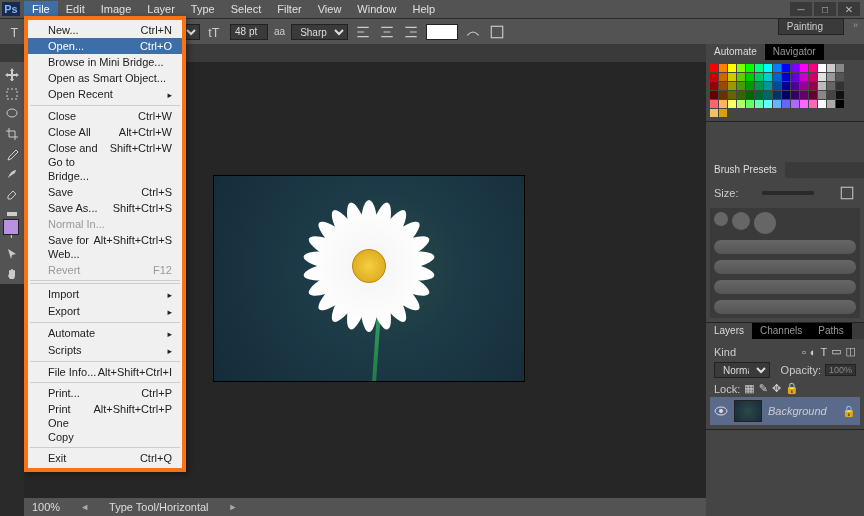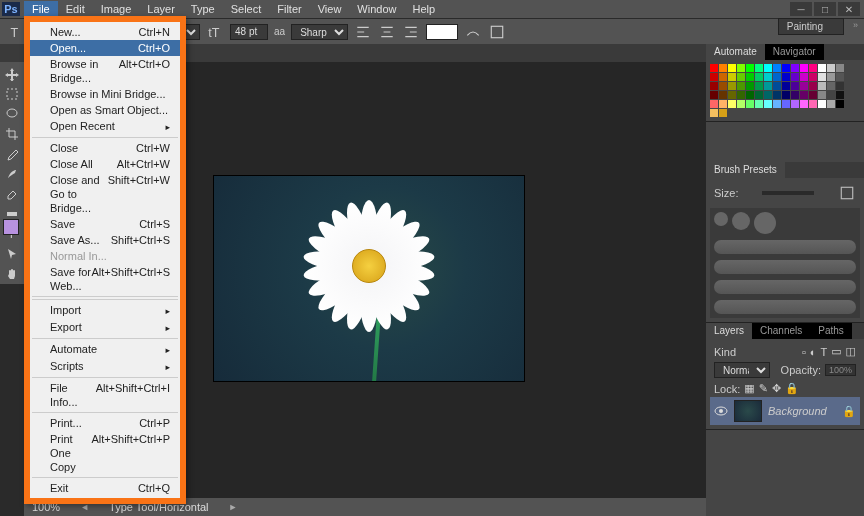--- a/index.html
+++ b/index.html
@@ -25,21 +25,21 @@
 
 .doctab-row { height: 18px; background: #3a3a3a; display: flex; align-items: center; padding-left: 26px; }
 .doctab { padding: 2px 10px; background: #2a2a2a; color: #bbb; font-size: 10px; border-top: 1px solid #555; }
 
 
 .tools { position: absolute; left: 0; top: 62px; width: 24px; background: #535353; padding-top: 2px; }
 .tool { width: 22px; height: 20px; display: flex; align-items: center; justify-content: center; margin: 0 auto; color: #ddd; }
 .tool svg { width: 14px; height: 14px; }
 
 
-.dropdown { position: absolute; left: 24px; top: 16px; width: 162px; background: #f0f0f0; border: 6px solid #f97316; box-shadow: 2px 2px 6px rgba(0,0,0,0.4); padding: 2px 0; z-index: 100; }
+.dropdown { position: absolute; left: 24px; top: 16px; width: 162px; background: #f0f0f0; border: 4px solid #f97316; box-shadow: 2px 2px 6px rgba(0,0,0,0.4); padding: 2px 0; z-index: 100; }
 .menu-item { display: flex; justify-content: space-between; padding: 1px 10px 1px 20px; color: #222; font-size: 11px; line-height: 14px; }
 .menu-item.highlighted { background: #3d6ea5; color: #fff; }
 .menu-item.disabled { color: #999; }
 .menu-sep { height: 1px; background: #ccc; margin: 2px 2px; }
 .submenu-arrow::after { content: "▸"; font-size: 9px; }
 
 
 .canvas-area { position: absolute; left: 24px; top: 62px; right: 158px; bottom: 18px; background: #262626; }
 .canvas-img { position: absolute; left: 190px; top: 114px; width: 310px; height: 205px; background: radial-gradient(circle at 55% 45%, #284a46 0%, #1c3a47 40%, #162b3a 100%); overflow: hidden; box-shadow: 0 0 0 1px #000; }
 
@@ -155,24 +155,20 @@
 <div class="dropdown" id="file-dropdown">
     <div class="menu-item">
       <span>New...</span>
       <span>Ctrl+N</span>
     </div>
     <div class="menu-item highlighted">
       <span>Open...</span>
       <span>Ctrl+O</span>
     </div>
     <div class="menu-item">
-      <span>Browse in Bridge...</span>
-      <span>Alt+Ctrl+O</span>
-    </div>
-    <div class="menu-item">
       <span>Browse in Mini Bridge...</span>
       <span></span>
     </div>
     <div class="menu-item">
       <span>Open as Smart Object...</span>
       <span></span>
     </div>
     <div class="menu-item">
       <span>Open Recent</span>
       <span class="submenu-arrow"></span>
@@ -198,20 +194,24 @@
       <span>Save As...</span>
       <span>Shift+Ctrl+S</span>
     </div>
     <div class="menu-item disabled">
       <span>Normal In...</span>
       <span></span>
     </div>
     <div class="menu-item">
       <span>Save for Web...</span>
       <span>Alt+Shift+Ctrl+S</span>
+    </div>
+    <div class="menu-item disabled">
+      <span>Revert</span>
+      <span>F12</span>
     </div>
     <div class="menu-sep"></div>
     <div class="menu-sep"></div>
     <div class="menu-item">
       <span>Import</span>
       <span class="submenu-arrow"></span>
     </div>
     <div class="menu-item">
       <span>Export</span>
       <span class="submenu-arrow"></span>

